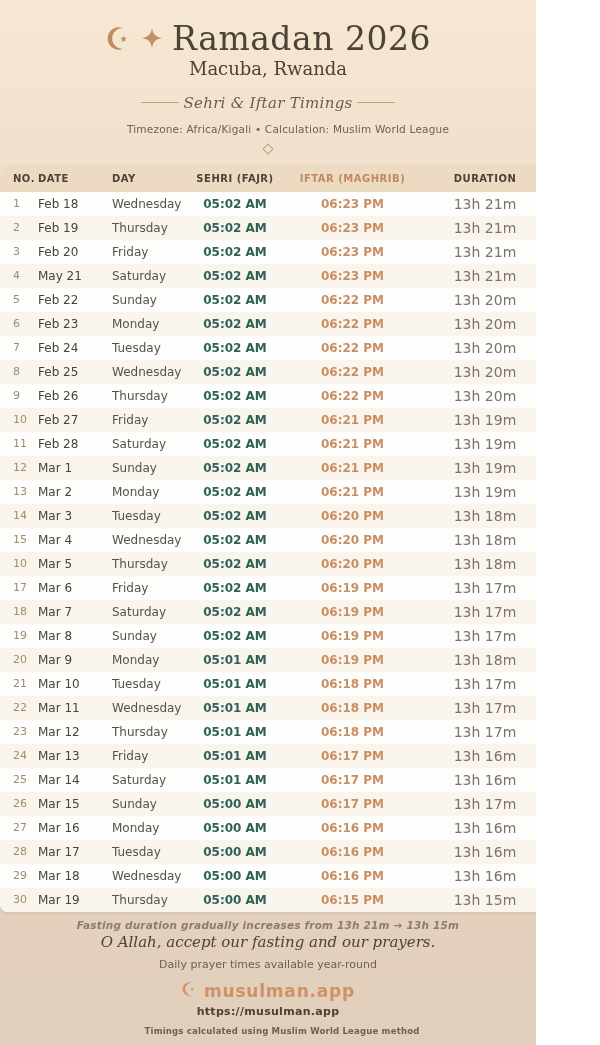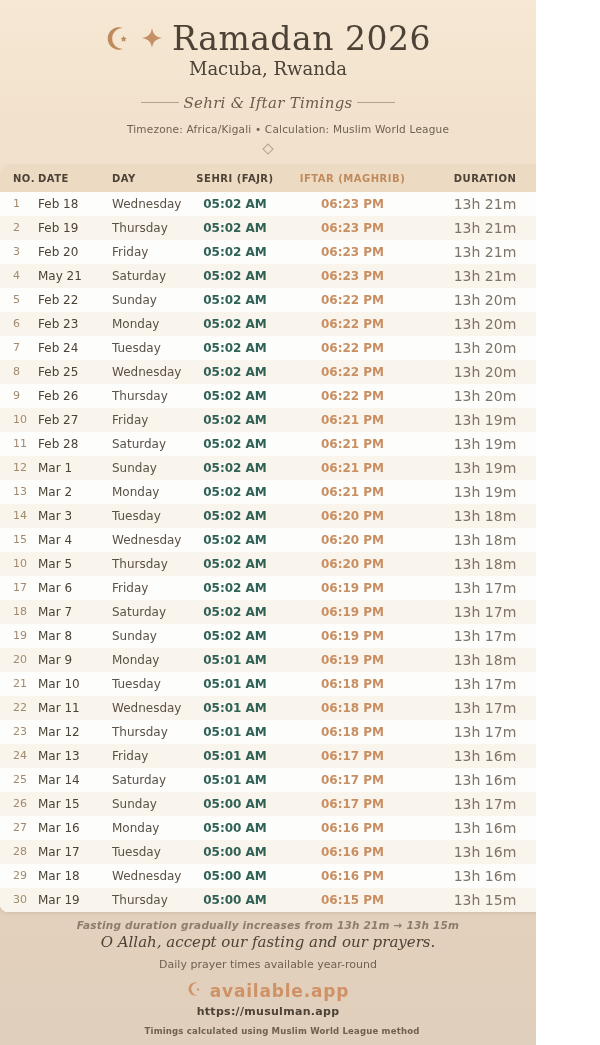--- a/index.html
+++ b/index.html
@@ -371,19 +371,19 @@
     <div class="fasting-note">Fasting duration gradually increases from 13h 21m → 13h 15m</div>
     <div class="dua">O Allah, accept our fasting and our prayers.</div>
     <div class="availability">Daily prayer times available year-round</div>
     <div class="brand-row">
       <span>
         <svg width="16" height="16" viewBox="0 0 24 24">
           <path d="M15.8 2.6 A10 10 0 1 0 15.8 21.4 A8.2 8.2 0 0 1 15.8 2.6 Z" fill="#cf9166"></path>
           <path d="M16.6 10l.7 1.5 1.7.2-1.2 1.2.3 1.7-1.5-.8-1.5.8.3-1.7-1.2-1.2 1.7-.2z" fill="#cf9166"></path>
         </svg>
       </span>
-      <span class="brand">available.app</span>
+      <span class="brand">musulman.app</span>
     </div>
     <div class="url">https://musulman.app</div>
     <div class="method-note">Timings calculated using Muslim World League method</div>
   </div>
 
 </div>
 
 </body></html>

